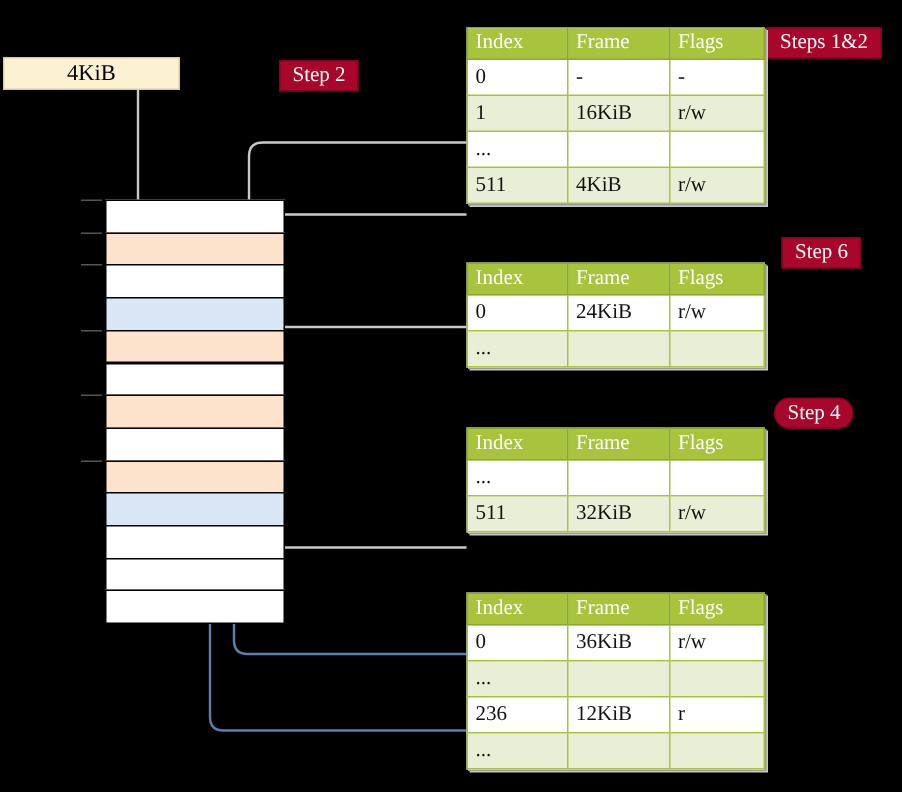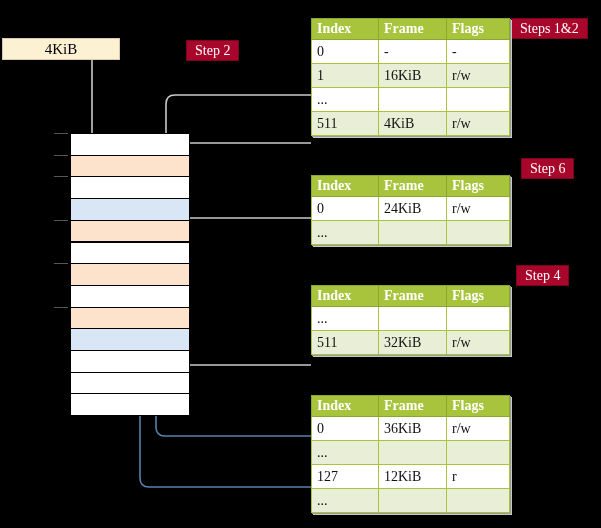--- a/index.html
+++ b/index.html
@@ -68,21 +68,21 @@
   
   .ptable {
     position: absolute;
     border-collapse: collapse;
     background: #ffffff;
     box-shadow: 1px 1px 0 #9a9a9a, 2px 2px 0 #c8c8c8;
   }
   .ptable th {
     background: #a8c43c;
     color: #ffffff;
-    font-weight: bold;
+    font-weight: normal;
     font-size: 14px;
     text-align: left;
     padding: 2px 5px;
     border: 1px solid #8aa830;
     white-space: nowrap;
   }
   .ptable td {
     font-size: 14px;
     color: #111111;
     text-align: left;
@@ -146,21 +146,21 @@
 
   <div class="step-badge" style="left:186px; top:40px;">
     <span>Step 2</span>
   </div>
   <div class="step-badge" style="left:511px; top:18px;text-align:center;">
     <span>Steps 1&amp;2</span>
   </div>
   <div class="step-badge" style="left:521px; top:158px;">
     <span>Step 6</span>
   </div>
-  <div class="step-badge" style="left:516px; top:265px;">
+  <div class="step-badge" style="left:516px; top:265px;border-radius:10px;">
     <span>Step 4</span>
   </div>
 
   <div class="mem-col" id="mem-col" style="left:70px; top:133px; width:120px; height:282px;">
       <div class="mem-row" style="top: 0px; height: 22.7px;"></div>
       <div class="tick" style="left: -16px; top: 0px;"></div>
       <div class="mem-row orange" style="top: 21.7px; height: 22.7px;"></div>
       <div class="tick" style="left: -16px; top: 21.7px;"></div>
       <div class="mem-row" style="top: 43.4px; height: 22.7px;"></div>
       <div class="tick" style="left: -16px; top: 43.4px;"></div>
@@ -266,21 +266,21 @@
             <td class="c-index">0</td>
             <td class="c-frame">36KiB</td>
             <td class="c-flags">r/w</td>
           </tr>
           <tr class="alt">
             <td class="c-index">...</td>
             <td class="c-frame"></td>
             <td class="c-flags"></td>
           </tr>
           <tr>
-            <td class="c-index">127</td>
+            <td class="c-index">236</td>
             <td class="c-frame">12KiB</td>
             <td class="c-flags">r</td>
           </tr>
           <tr class="alt">
             <td class="c-index">...</td>
             <td class="c-frame"></td>
             <td class="c-flags"></td>
           </tr>
         </tbody>
       </table>

